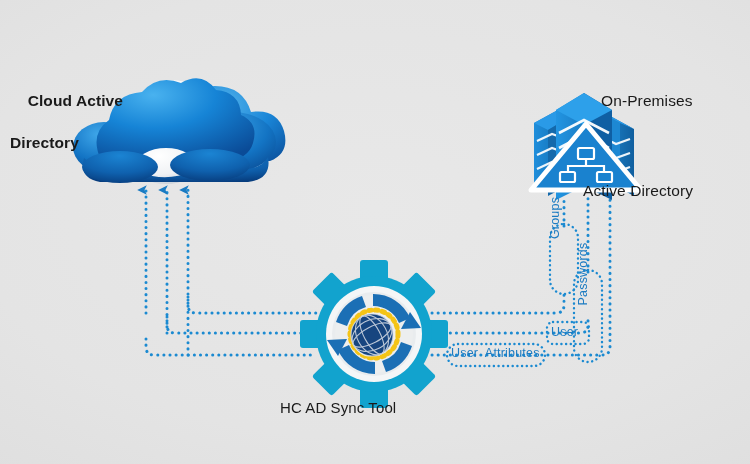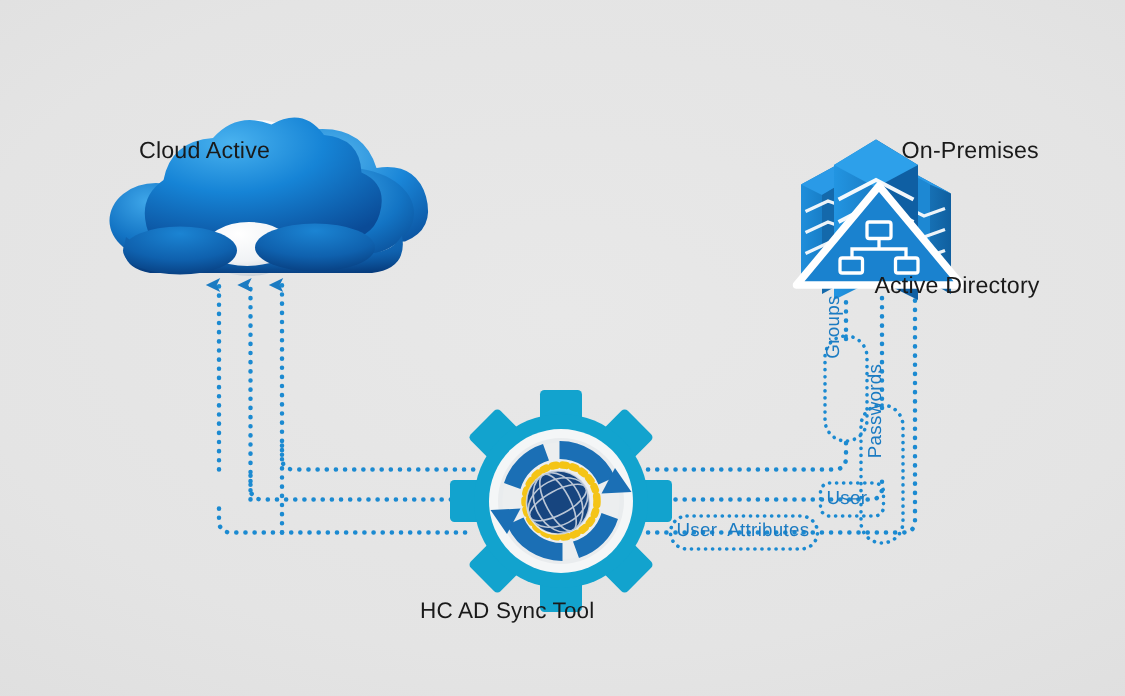--- a/index.html
+++ b/index.html
@@ -27,24 +27,25 @@
   }
   .lbl {
     position: absolute;
     color: #1a1a1a;
     font-size: 15.5px;
     line-height: 1.35;
     letter-spacing: 0.1px;
     white-space: pre;
   }
   #cloud-label {
-    left: 20px;
+    left: 10px;
     top: 70px;
-    text-align: right;
+    text-align: left;
     width: 160px;
+    font-weight: bold;
   }
   #cloud-label .l2 { display: block; }
   #onprem-label {
     left: 564px;
     top: 70px;
     width: 148px;
     text-align: center;
   }
   #onprem-label .l2 { display: block; margin-top: 48px; }
   #tool-label {
@@ -283,20 +284,21 @@
           <ellipse cx="-2" cy="1" rx="21" ry="15" transform="rotate(-28 -2 1)"></ellipse>
           <ellipse cx="-2" cy="1" rx="21" ry="21"></ellipse>
         </g>
         <path d="M-23 1 A21 21 0 0 0 -2 22 A18 24 0 0 1 -23 1 Z" fill="#eef1f4" opacity="0.9"></path>
       </g>
     </g>
   </svg>
 
   <div class="lbl" id="cloud-label">
     <span>Cloud Active</span>
+    <span class="l2">Directory</span>
   </div>
 
   <div class="lbl" id="onprem-label">
     <span>On-Premises</span>
     <span class="l2">Active Directory</span>
   </div>
 
   <div class="lbl" id="tool-label">HC AD Sync Tool</div>
 
   <div class="pill-text" id="txt-groups">Groups</div>

